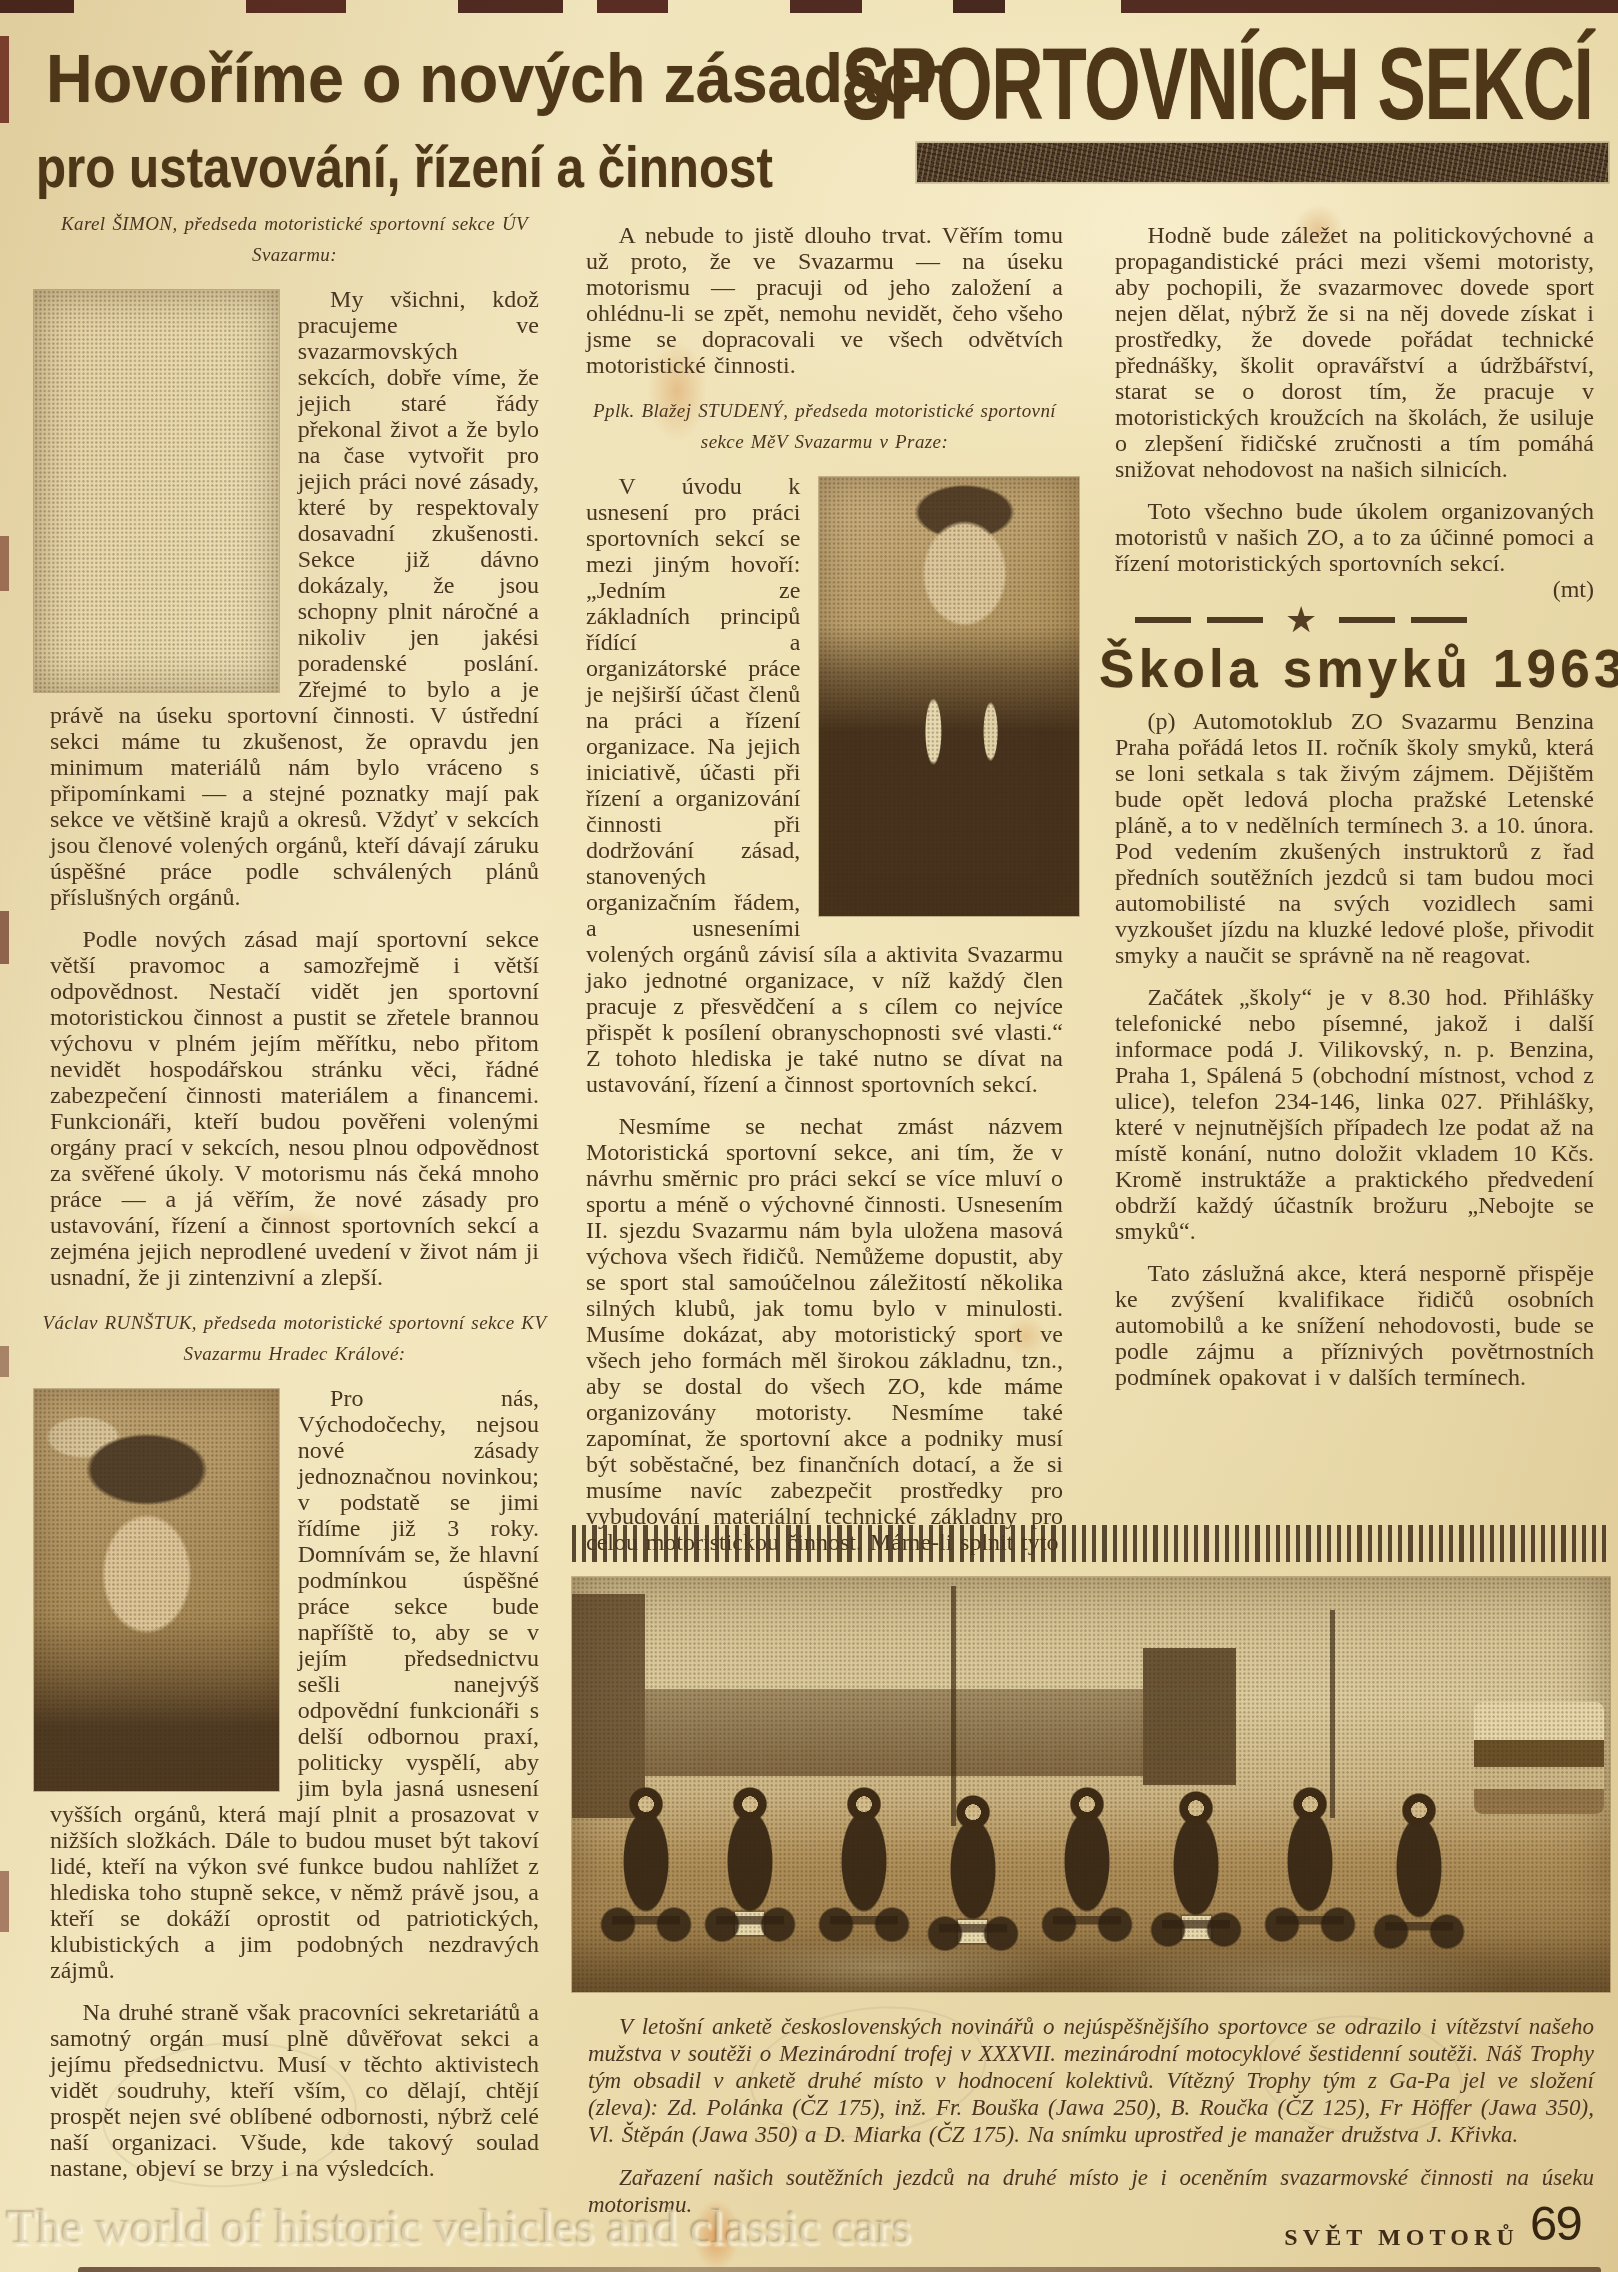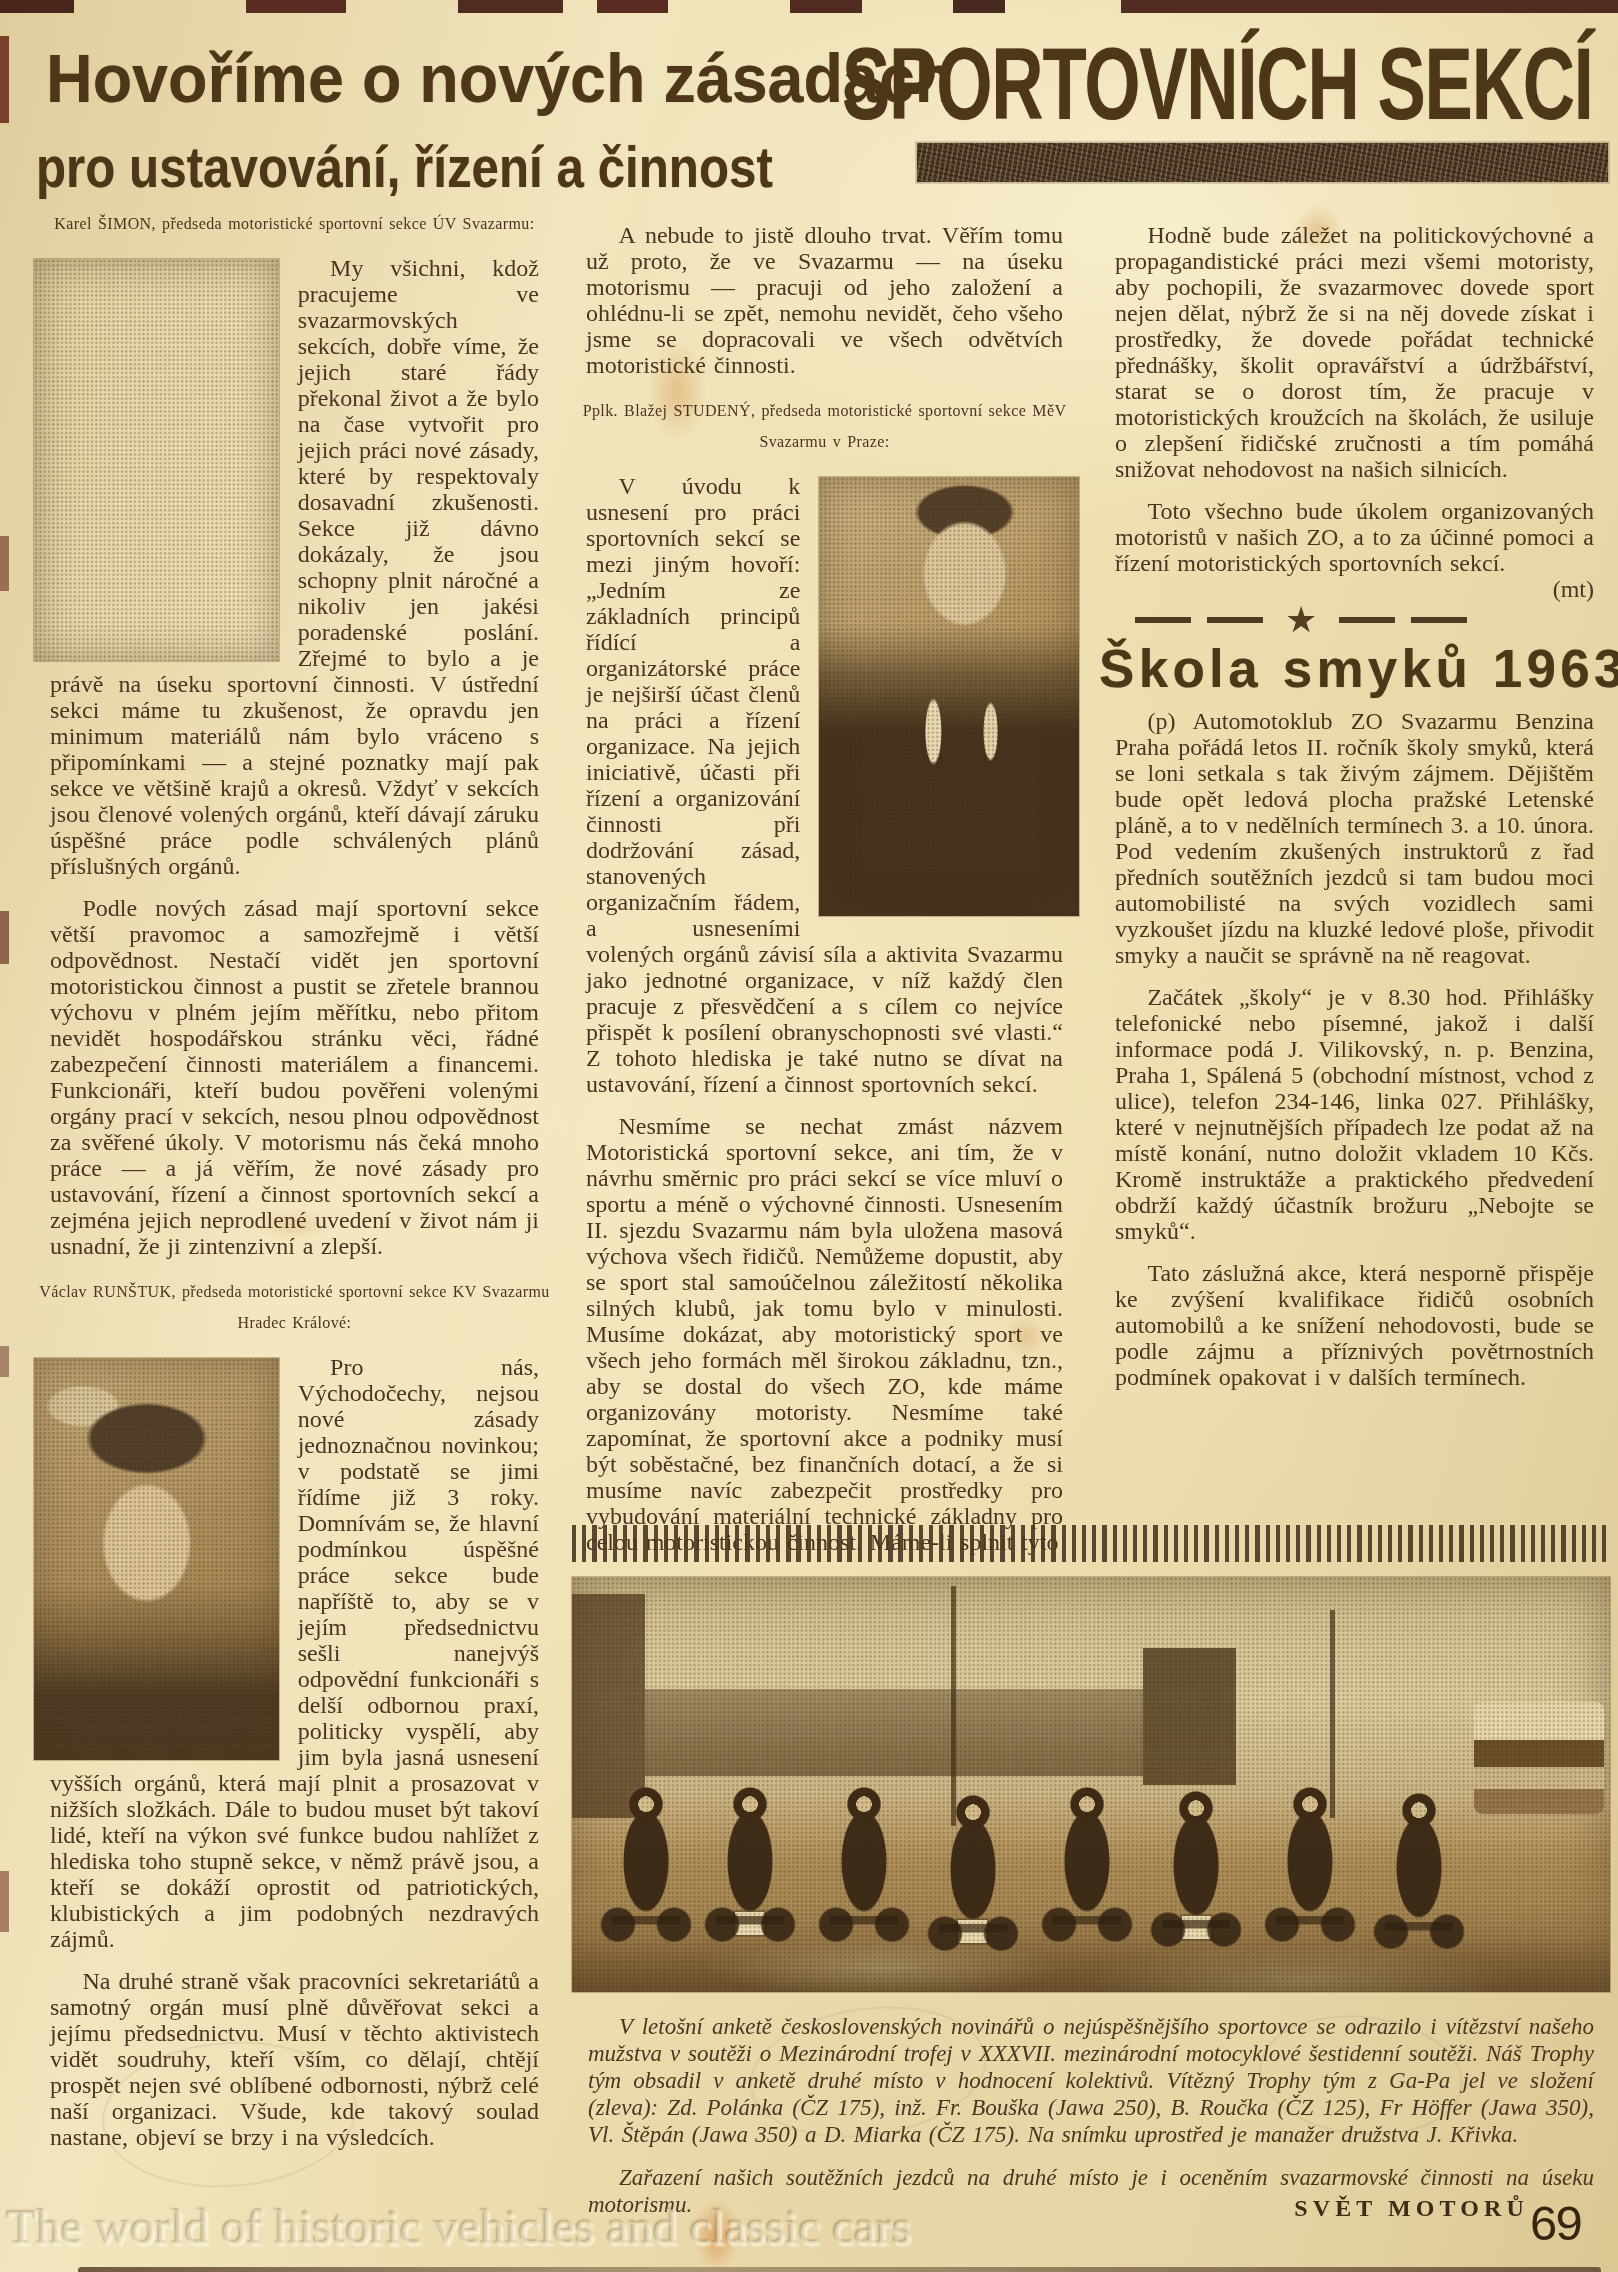--- a/index.html
+++ b/index.html
@@ -39,22 +39,22 @@
       repeating-linear-gradient(12deg,rgba(24,14,7,.4) 0 1.7px,transparent 1.7px 4.3px);
     box-shadow:0 0 0 1.7px rgba(60,42,22,.25);}
   
   .col{position:absolute;top:206px;text-align:justify;font-size:24px;line-height:26px;word-spacing:1.7px;}
   #col1{left:34px;width:521px;}
   #col2{left:570px;width:509px;}
   #col3{left:1099px;width:511px;}
   .para{margin:16px;}
   .para + .para{margin-top:7.7px;}
   .indent{text-indent:1.35em;}
-  .speaker-heading{text-align:center;font-size:16px;line-height:31px;margin:17px 5.1px 13.6px;font-weight:normal;
-    text-indent:0;letter-spacing:0.4px;}
+  .speaker-heading{text-align:center;font-size:19px;line-height:31px;margin:17px 5.1px 13.6px;font-weight:normal;
+    text-indent:0;letter-spacing:0.4px;font-style:italic;}
   .col .speaker-heading:first-child{margin-top:1.7px;}
   .byline{float:right;margin-left:17px;}
   
   .portrait{position:relative;overflow:hidden;box-shadow:inset 0 0 39px rgba(80,54,24,.4),0 0 0 0.9px rgba(90,64,30,.35);}
   .portrait::after{content:"";position:absolute;inset:0;pointer-events:none;
     background-image:radial-gradient(circle,rgba(58,38,18,.30) 0.9px,transparent 1.4px);background-size:4.3px 4.3px;}
   #photo-simon{float:left;width:245px;height:402px;margin:6.8px 18.7px 6.8px 0;
     background:
       radial-gradient(ellipse 73px 92px at 36% 44%,#cdb488 0 55%,rgba(205,180,136,0) 60%),
       radial-gradient(ellipse 44px 32px at 66% 55%,#dcc79c 0 55%,rgba(220,199,156,0) 62%),
@@ -115,21 +115,21 @@
   .caption{margin-top:20.4px;font-style:italic;font-size:23px;line-height:27px;text-align:justify;word-spacing:1.7px;}
   .caption .para + .para{margin-top:1.7px;}
   
   .divider{display:flex;align-items:center;justify-content:center;gap:22px;margin:25.5px 0 18.7px;}
   .divider .dash{width:128px;height:6px;
     background:linear-gradient(90deg,#4f3a22 0 44%,rgba(79,58,34,0) 44% 56%,#4f3a22 56% 100%);}
   .divider .star{font-size:36px;line-height:1;color:#553e23;}
   .skola-title{font-family:"Liberation Sans",sans-serif;font-weight:bold;font-size:53px;letter-spacing:4.3px;
     color:#4d3719;margin:0 0 25.5px;white-space:nowrap;text-shadow:0 0 0.9px rgba(78,55,25,.5);}
   
-  #footer{position:absolute;right:37px;top:2195px;display:flex;align-items:flex-start;gap:1px;}
+  #footer{position:absolute;right:37px;top:2195px;display:flex;align-items:flex-end;gap:11px;}
   .footer-name{font-weight:bold;font-size:24px;letter-spacing:5.1px;color:#3e2c18;}
   .footer-page{font-family:"Liberation Sans",sans-serif;font-weight:normal;font-size:49px;letter-spacing:-1.7px;color:#352511;}
   #watermark{position:absolute;left:6.8px;top:2199px;font-size:49px;white-space:nowrap;
     color:rgba(233,222,185,.6);
     text-shadow:-1.7px -1.7px 1.7px rgba(118,98,68,.38),1.7px 1.7px 2.6px rgba(255,251,232,.9);}
 </style>
 </head>
 <body data-name="magazine-page">
 
 <div class="top-edge" data-name="scan-edge-top"></div>

